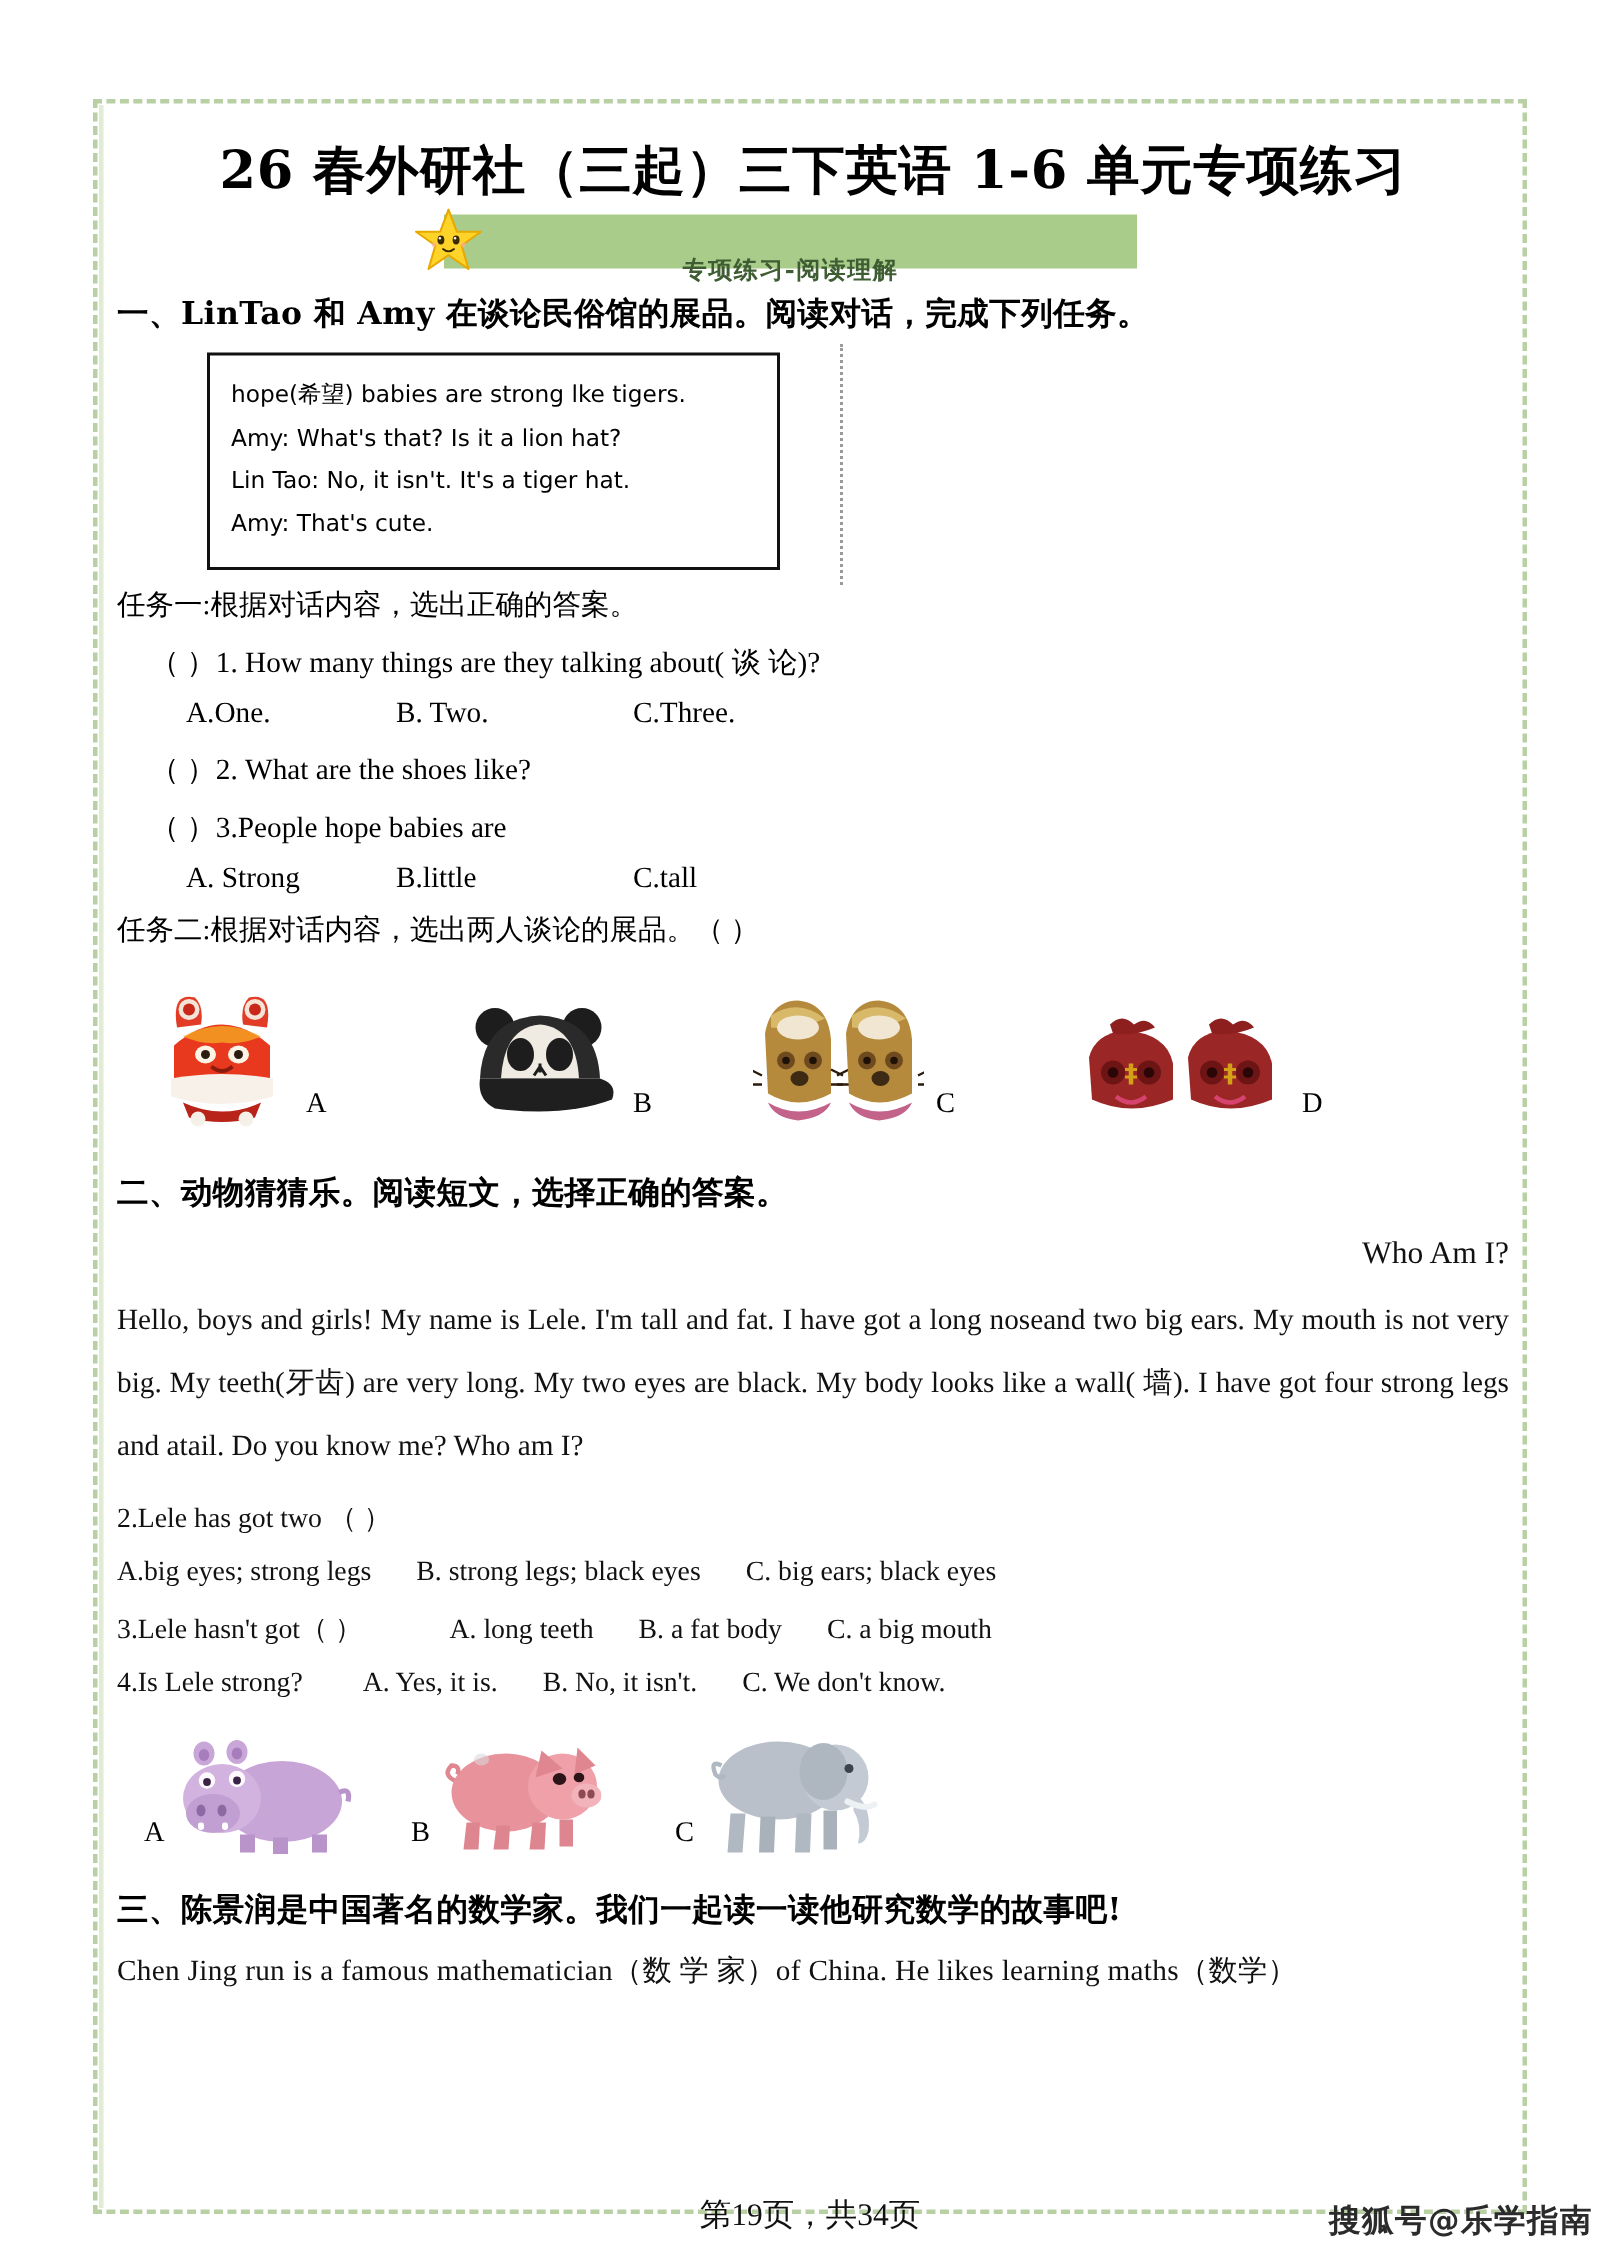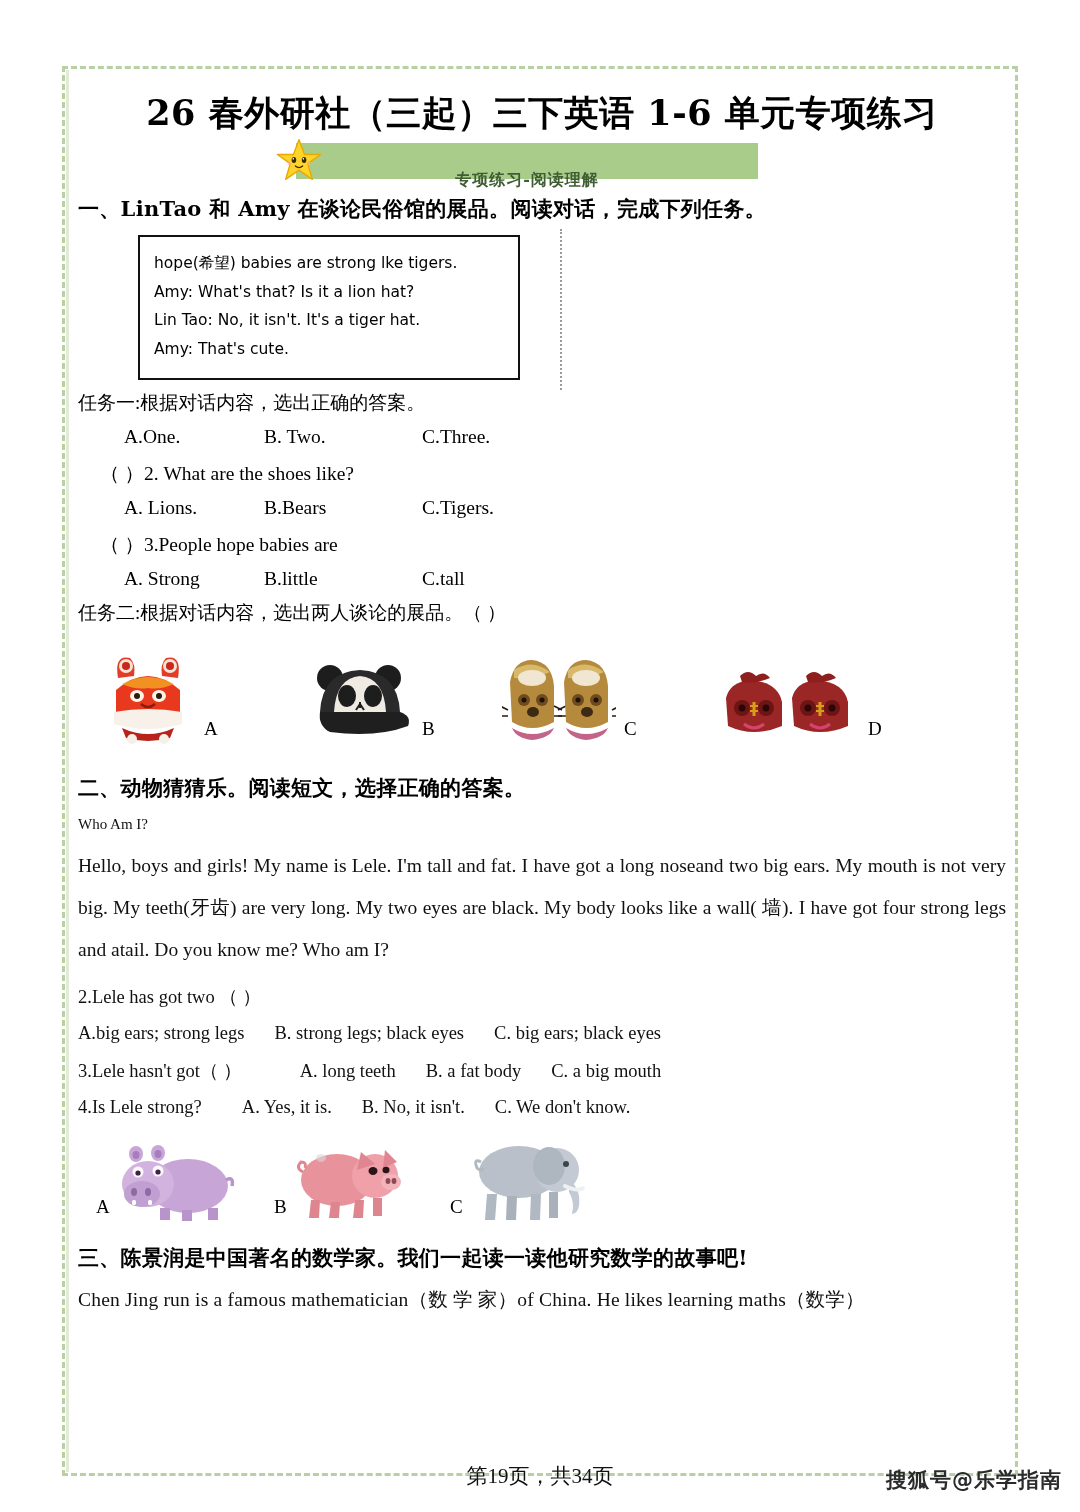--- a/index.html
+++ b/index.html
@@ -170,22 +170,22 @@
   }
   .img-label {
     font-size: 19px;
     font-family: "Liberation Serif", serif;
     color: #000;
     padding-bottom: 4px;
   }
 
   
   .passage-title {
-    text-align: left;
-    font-size: 15px;
+    text-align: right;
+    font-size: 21px;
     margin: 14px 0 12px 0;
   }
   .passage {
     font-size: 19.5px;
     line-height: 2.15;
     text-align: justify;
     margin: 0 0 10px 0;
   }
 
   .q2-line {
@@ -272,28 +272,26 @@
     <div class="dialog-box right">
       <div class="dialog-line">hope(希望) babies are strong lke tigers.</div>
       <div class="dialog-line">Amy: What's that? Is it a lion hat?</div>
       <div class="dialog-line">Lin Tao: No, it isn't. It's a tiger hat.</div>
       <div class="dialog-line">Amy: That's cute.</div>
     </div>
   </div>
 
   <div class="task-label">任务一:根据对话内容，选出正确的答案。</div>
 
+  <div class="q-line indent">（  ）1. How many things are they talking about(  谈  论)?</div>
   <div class="opt-line">
     <span class="opt-a">A.One.</span><span class="opt-b">B. Two.</span><span>C.Three.</span>
   </div>
 
   <div class="q-line indent">（  ）2. What are the shoes like?</div>
-  <div class="opt-line">
-    <span class="opt-a">A. Lions.</span><span class="opt-b">B.Bears</span><span>C.Tigers.</span>
-  </div>
 
   <div class="q-line indent">（  ）3.People hope babies are</div>
   <div class="opt-line">
     <span class="opt-a">A. Strong</span><span class="opt-b">B.little</span><span>C.tall</span>
   </div>
 
   <div class="task-label">任务二:根据对话内容，选出两人谈论的展品。（  ）</div>
 
   <div class="img-row">
 
@@ -395,21 +393,21 @@
   </div>
 
   <div class="section-heading" style="margin-top:30px;">二、动物猜猜乐。阅读短文，选择正确的答案。</div>
 
   <div class="passage-title">Who Am I?</div>
   <div class="passage">Hello, boys and girls! My name is Lele. I'm tall and fat. I have got a long noseand two big ears. My mouth is not very big. My teeth(牙齿) are very long. My two eyes are black. My body looks like a wall(  墙). I have got four strong legs and atail. Do you know me? Who am I?</div>
 
 
   <div class="q2-line">2.Lele has got two  （    ）</div>
   <div class="q2-line">
-    <span>A.big ears; strong legs</span><span class="gap-s"></span><span>B. strong legs; black eyes</span><span class="gap-s"></span><span>C.   big ears; black eyes</span>
+    <span>A.big eyes; strong legs</span><span class="gap-s"></span><span>B. strong legs; black eyes</span><span class="gap-s"></span><span>C.   big ears; black eyes</span>
   </div>
 
   <div class="q2-line">
     <span>3.Lele hasn't got（    ）</span><span class="gap-a" style="width:58px;"></span><span>A. long teeth</span><span class="gap-s"></span><span>B. a fat body</span><span class="gap-s"></span><span>C. a big mouth</span>
   </div>
 
   <div class="q2-line">
     <span>4.Is Lele strong?</span><span class="gap-s" style="width:40px;"></span><span>A. Yes, it is.</span><span class="gap-s"></span><span>B. No, it isn't.</span><span class="gap-s"></span><span>C. We don't know.</span>
   </div>
 

